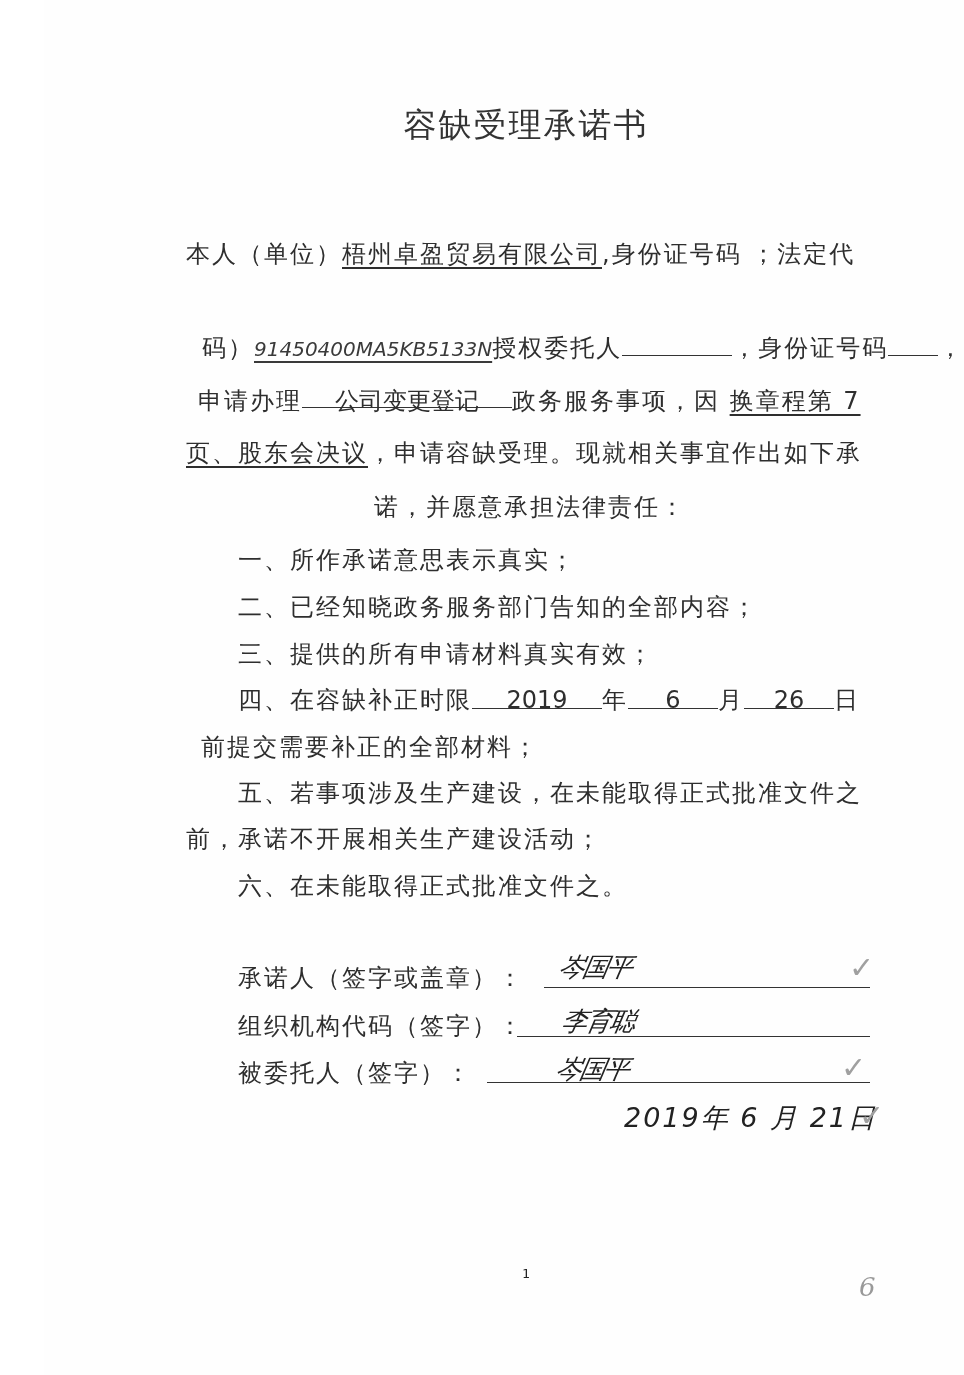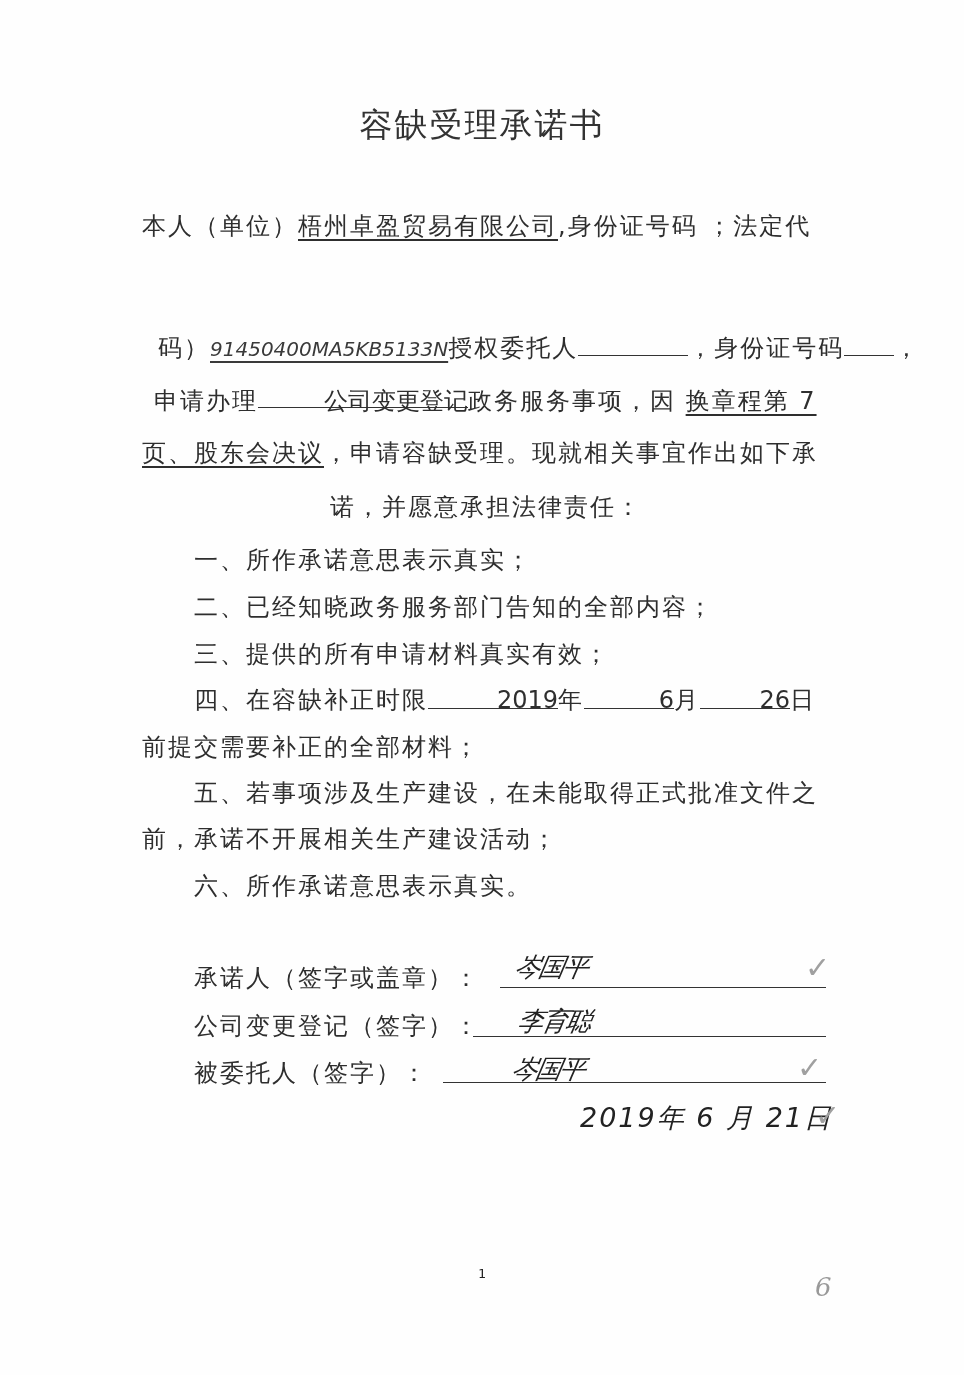--- a/index.html
+++ b/index.html
@@ -1,39 +1,39 @@
 <!DOCTYPE html>
 <html><head>
 <meta charset="utf-8">
 <style>
   html, body { margin: 0; padding: 0; background: #ffffff; }
   body { width: 964px; height: 1375px; position: relative; overflow: hidden;
          font-family: "DejaVu Serif", "Liberation Serif", serif; color: #2b2b2b; }
-  .page { position: absolute; inset: 0; background: #fefefe; }
+  .page { position: absolute; inset: 0; background: #fefefe; margin-left: 44px; }
   .title { position: absolute; left: 0; width: 964px; top: 103px; text-align: center;
            font-size: 33px; letter-spacing: 2px; color: #333; font-family: "DejaVu Sans", sans-serif; font-weight: 300; }
   .line { position: absolute; font-size: 24px; white-space: nowrap; color: #2e2e2e; font-family: "DejaVu Sans", sans-serif; letter-spacing: 2px; }
   .u { text-decoration: underline; text-decoration-thickness: 1.5px; text-underline-offset: 5px; }
-  .blank { display: inline-block; border-bottom: 1.5px solid #333; height: 22px; vertical-align: baseline; text-align: right; letter-spacing: 0; }
+  .blank { display: inline-block; border-bottom: 1.5px solid #333; height: 22px; vertical-align: baseline; text-align: center; letter-spacing: 0; }
   .hand { font-family: "DejaVu Sans", sans-serif; font-style: italic; color: #3a3a3a; letter-spacing: 0; font-weight: 300; }
   .sig-line { position: absolute; border-bottom: 1.5px solid #333; height: 0; }
   .sig { position: absolute; font-family: "DejaVu Serif", serif; font-style: italic; color: #222; font-size: 26px; letter-spacing: -2px; transform: skewX(-10deg); }
   .check { position: absolute; color: #a0a0a0; font-size: 30px; font-family: "DejaVu Sans", sans-serif; }
   .handdate { position: absolute; font-family: "DejaVu Sans", sans-serif; font-style: italic; font-size: 27px; color: #222; letter-spacing: 2px; }
   .pagenum { position: absolute; left: 478px; top: 1266px; font-size: 13px; font-family: "DejaVu Sans Mono", monospace; color: #222; }
   .handnum { position: absolute; left: 815px; top: 1272px; font-size: 26px; font-style: italic; color: #999; font-family: "DejaVu Serif", serif; }
 </style>
 </head>
 <body>
 
 <div class="page">
 
   <div class="title">容缺受理承诺书</div>
 
-  <div class="line" style="left:142px; top:210px;">
+  <div class="line" style="left:142px; top:238px;">
     <span>本人（单位）</span><span class="u">梧州卓盈贸易有限公司</span><span>,身份证号码 ；法定代</span>
   </div>
 
 
   <div class="line" style="left:158px; top:332px;">
     <span>码）</span><span class="hand u" style="font-size:20px;">914504​00MA5KB5133N</span><span>授权委托人</span><span class="blank" style="width:110px;"></span><span>，身份证号码</span><span class="blank" style="width:50px;"></span><span>，</span>
   </div>
 
   <div class="line" style="left:154px; top:385px;">
     <span>申请办理</span><span class="blank" style="width:210px;">公司变更登记</span><span>政务服务事项，因 </span><span class="u">换章程第 7</span>
@@ -47,32 +47,32 @@
     <span>诺，并愿意承担法律责任：</span>
   </div>
 
   <div class="line" style="left:194px; top:544px;">一、所作承诺意思表示真实；</div>
   <div class="line" style="left:194px; top:591px;">二、已经知晓政务服务部门告知的全部内容；</div>
   <div class="line" style="left:194px; top:638px;">三、提供的所有申请材料真实有效；</div>
 
   <div class="line" style="left:194px; top:684px;">
     <span>四、在容缺补正时限</span><span class="blank" style="width:130px;">2019</span><span>年</span><span class="blank" style="width:90px;">6</span><span>月</span><span class="blank" style="width:90px;">26</span><span>日</span>
   </div>
-  <div class="line" style="left:142px; top:731px;">前提交需要补正的全部材料；</div>
+  <div class="line" style="left:157px; top:731px;">前提交需要补正的全部材料；</div>
 
   <div class="line" style="left:194px; top:777px;">五、若事项涉及生产建设，在未能取得正式批准文件之</div>
   <div class="line" style="left:142px; top:823px;">前，承诺不开展相关生产建设活动；</div>
-  <div class="line" style="left:194px; top:870px;">六、所作承诺意思表示真实。</div>
+  <div class="line" style="left:194px; top:870px;">六、在未能取得正式批准文件之。</div>
 
   <div class="line" style="left:194px; top:962px;font-family:Liberation Serif, serif;">承诺人（签字或盖章）：</div>
   <div class="sig-line" style="left:500px; top:987px; width:326px;"></div>
   <div class="sig" style="left:515px; top:950px;">岑国平</div>
   <div class="check" style="left:805px; top:950px;">✓</div>
 
-  <div class="line" style="left:194px; top:1010px;">公司变更登记（签字）：</div>
+  <div class="line" style="left:194px; top:1010px;">组织机构代码（签字）：</div>
   <div class="sig-line" style="left:473px; top:1036px; width:353px;"></div>
   <div class="sig" style="left:518px; top:1004px;">李育聪</div>
 
   <div class="line" style="left:194px; top:1057px;">被委托人（签字）：</div>
   <div class="sig-line" style="left:443px; top:1082px; width:383px;"></div>
   <div class="sig" style="left:512px; top:1052px;">岑国平</div>
   <div class="check" style="left:797px; top:1050px;">✓</div>
 
   <div class="handdate" style="left:580px; top:1100px;">2019年 6 月 21日</div>
   <div class="check" style="left:815px; top:1098px;">✓</div>

